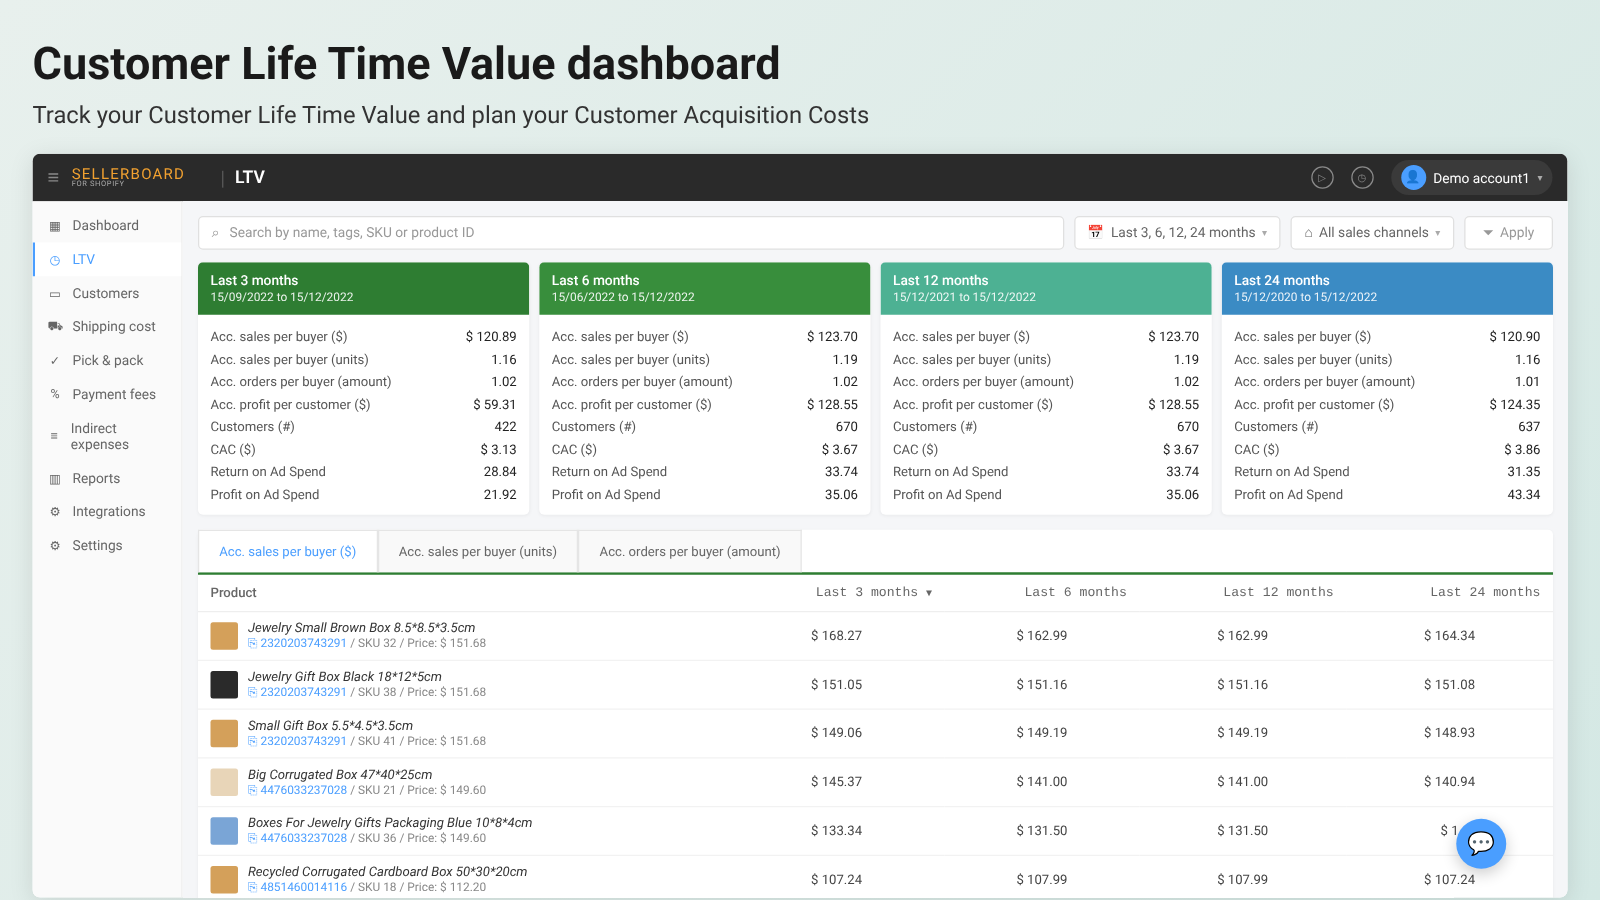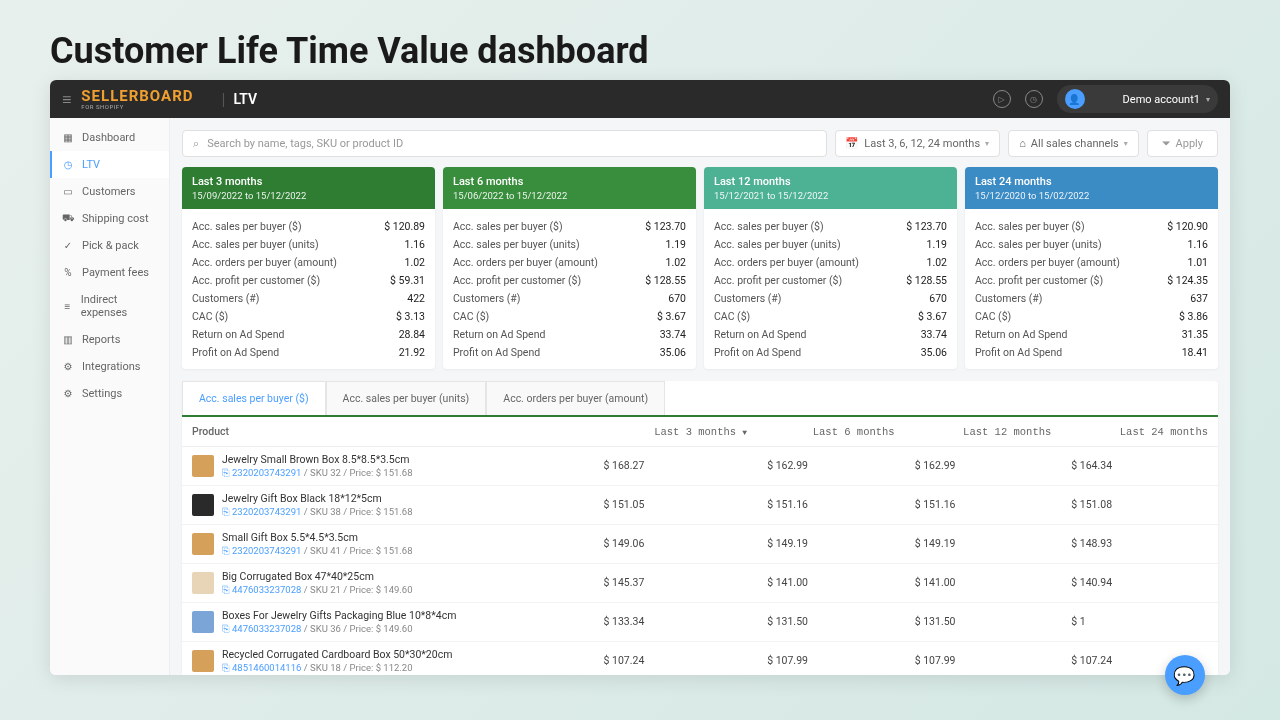--- a/index.html
+++ b/index.html
@@ -1,31 +1,31 @@
 <!DOCTYPE html>
 <html><head>
 <meta charset="utf-8">
 <style>
 * { margin: 0; padding: 0; box-sizing: border-box; }
 body { font-family: -apple-system, BlinkMacSystemFont, "Segoe UI", Roboto, sans-serif; background: linear-gradient(135deg, #e8f0ed 0%, #d4e8e4 100%); width: 1280px; height: 720px; overflow: hidden; }
-.page { padding: 30px 50px 0; }
+.page { padding: 30px 26px 0; }
 .page-title { font-size: 36px; font-weight: 700; color: #1a1a1a; margin-bottom: 8px; }
 .page-subtitle { font-size: 19px; color: #333; margin-bottom: 20px; }
 .app { background: #fff; border-radius: 6px; overflow: hidden; box-shadow: 0 4px 20px rgba(0,0,0,0.1); height: 595px; display: flex; flex-direction: column; }
 .topbar { background: #2a2a2a; height: 38px; display: flex; align-items: center; padding: 0 12px; color: #fff; }
 .menu-icon { color: #888; font-size: 16px; margin-right: 10px; cursor: pointer; }
 .logo { display: flex; flex-direction: column; line-height: 1; margin-right: 20px; }
-.logo-main { font-size: 15px; font-weight: 700; letter-spacing: 1px; color: #f0a030; }
+.logo-main { font-size: 12px; font-weight: 400; letter-spacing: 1px; color: #f0a030; }
 .logo-sub { font-size: 6px; color: #aaa; letter-spacing: 0.5px; }
 .crumb { font-size: 14px; font-weight: 600; }
 .topbar-right { margin-left: auto; display: flex; align-items: center; gap: 14px; }
 .top-icon { width: 18px; height: 18px; border: 1.5px solid #888; border-radius: 50%; display: flex; align-items: center; justify-content: center; font-size: 8px; color: #888; cursor: pointer; }
 .user-chip { display: flex; align-items: center; gap: 6px; background: #3a3a3a; padding: 4px 8px; border-radius: 14px; cursor: pointer; }
 .user-avatar { width: 20px; height: 20px; border-radius: 50%; background: #4a9eff; display: flex; align-items: center; justify-content: center; font-size: 10px; }
-.user-name { font-size: 11px; margin-left: 32px; }
+.user-name { font-size: 11px; }
 .chev { font-size: 8px; color: #aaa; }
 .body { display: flex; flex: 1; overflow: hidden; }
 .sidebar { width: 120px; background: #fafafa; border-right: 1px solid #eee; padding-top: 6px; font-size: 11px; }
 .nav-item { display: flex; align-items: center; gap: 8px; padding: 7px 12px; color: #666; cursor: pointer; }
 .nav-item.active { color: #4a9eff; background: #fff; border-left: 2px solid #4a9eff; padding-left: 10px; }
 .nav-icon { width: 12px; display: inline-block; text-align: center; font-size: 10px; }
 .main { flex: 1; background: #f5f6f8; padding: 12px; overflow: auto; }
 .filters { display: flex; gap: 8px; margin-bottom: 10px; align-items: center; }
 .search { flex: 1; background: #fff; border: 1px solid #e0e0e0; border-radius: 4px; padding: 6px 10px; display: flex; align-items: center; gap: 8px; font-size: 11px; color: #999; }
 .pill { background: #fff; border: 1px solid #e0e0e0; border-radius: 4px; padding: 6px 10px; font-size: 11px; color: #666; display: flex; align-items: center; gap: 5px; cursor: pointer; }
@@ -39,38 +39,39 @@
 .metric { display: flex; justify-content: space-between; font-size: 10.5px; color: #555; padding: 2.5px 0; }
 .metric-val { color: #222; }
 .table-wrap { background: #fff; border-radius: 4px; box-shadow: 0 1px 3px rgba(0,0,0,0.05); }
 .tabs { display: flex; border-bottom: 2px solid #2e7d32; }
 .tab { padding: 10px 16px; font-size: 10.5px; color: #666; cursor: pointer; border: 1px solid #e5e5e5; border-bottom: none; background:#f9f9f9; }
 .tab.active { color: #4a9eff; background: #fff; }
 .tbl { width: 100%; font-size: 10.5px; border-collapse: collapse; }
 .tbl th { text-align: left; padding: 8px 10px; color: #666; font-weight: 500; border-bottom: 1px solid #eee; }
 .tbl th.num { text-align: right; font-family: Liberation Mono, monospace; }
 .tbl td { padding: 6px 10px; border-bottom: 1px solid #f2f2f2; color: #444; vertical-align: middle; }
-.tbl td.num { text-align: left; }
+.tbl td.num { text-align: center; }
 .prod-cell { display: flex; align-items: center; gap: 8px; }
 .prod-thumb { width: 22px; height: 22px; background: #d4a05a; border-radius: 2px; flex-shrink: 0; }
 .prod-thumb.dark { background: #2a2a2a; }
 .prod-thumb.blue { background: #7aa5d6; }
 .prod-thumb.light { background: #e8d5b8; }
 .prod-info { line-height: 1.3; }
-.prod-name { color: #333; }
+.prod-name { color: #333; font-style: italic; }
 .prod-sub { font-size: 9.5px; color: #888; }
 .prod-sku { color: #4a9eff; }
 .sort-ind { font-size: 8px; color: #666; }
 .chat-bubble { position: fixed; bottom: 25px; right: 75px; width: 40px; height: 40px; border-radius: 50%; background: #4a9eff; display: flex; align-items: center; justify-content: center; color: #fff; font-size: 18px; box-shadow: 0 4px 12px rgba(0,0,0,0.2); cursor: pointer; }
 </style>
 </head>
 <body>
 
 <div class="page">
   <h1 class="page-title">Customer Life Time Value dashboard</h1>
+  <p class="page-subtitle">Track your Customer Life Time Value and plan your Customer Acquisition Costs</p>
 
   <div class="app">
     <div class="topbar">
       <span class="menu-icon">≡</span>
       <div class="logo">
         <span class="logo-main">SELLERBOARD</span>
         <span class="logo-sub">FOR SHOPIFY</span>
       </div>
       <span style="color:#555;margin:0 8px;">|</span>
       <span class="crumb">LTV</span>
@@ -268,21 +269,21 @@
                 </div>
                 <div class="metric">
                   <span>Profit on Ad Spend</span>
                   <span class="metric-val">35.06</span>
                 </div>
               </div>
             </div>
             <div class="card">
               <div class="card-head" style="background:#3b8bc4">
                 <div class="card-head-title">Last 24 months</div>
-                <div class="card-head-sub">15/12/2020 to 15/02/2022</div>
+                <div class="card-head-sub">15/12/2020 to 15/12/2022</div>
               </div>
               <div class="card-body">
                 <div class="metric">
                   <span>Acc. sales per buyer ($)</span>
                   <span class="metric-val">$ 120.90</span>
                 </div>
                 <div class="metric">
                   <span>Acc. sales per buyer (units)</span>
                   <span class="metric-val">1.16</span>
                 </div>
@@ -301,21 +302,21 @@
                 <div class="metric">
                   <span>CAC ($)</span>
                   <span class="metric-val">$ 3.86</span>
                 </div>
                 <div class="metric">
                   <span>Return on Ad Spend</span>
                   <span class="metric-val">31.35</span>
                 </div>
                 <div class="metric">
                   <span>Profit on Ad Spend</span>
-                  <span class="metric-val">18.41</span>
+                  <span class="metric-val">43.34</span>
                 </div>
               </div>
             </div>
           </div>
 
         <div class="table-wrap">
           <div class="tabs" id="tabs">
               <div class="tab active">Acc. sales per buyer ($)</div>
               <div class="tab">Acc. sales per buyer (units)</div>
               <div class="tab">Acc. orders per buyer (amount)</div>

